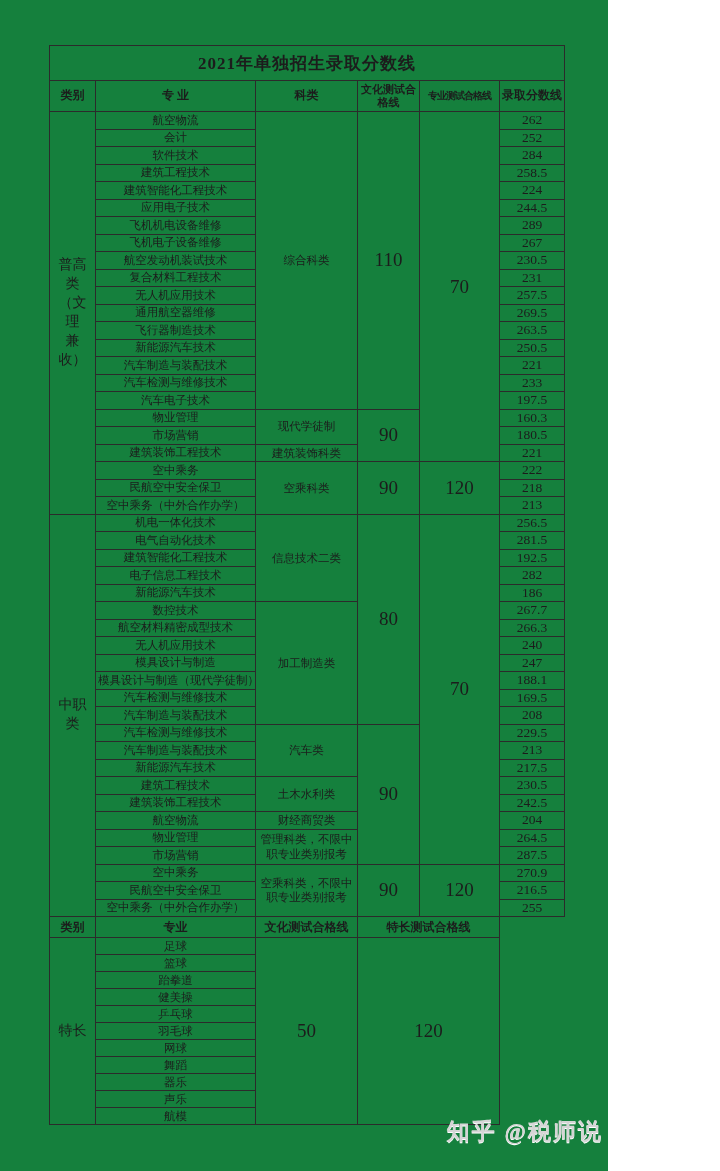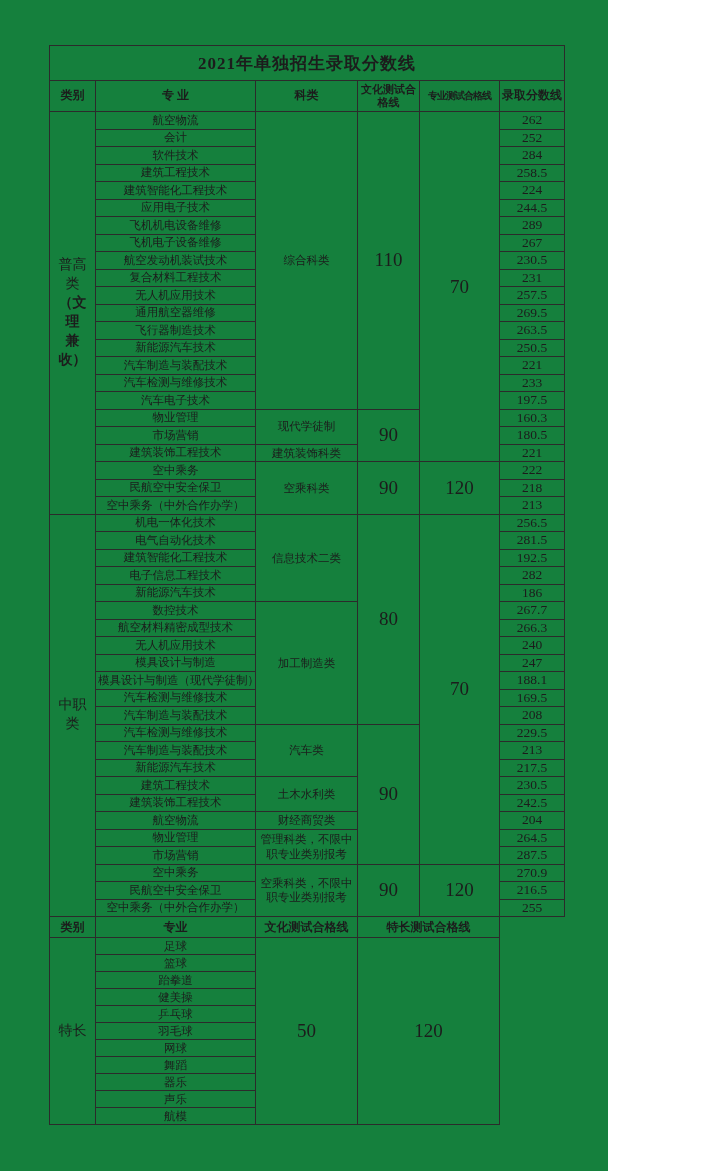--- a/index.html
+++ b/index.html
@@ -44,21 +44,21 @@
   .head-row th.th-culture { font-size: 11px; }
   .head-row th.th-majtest { font-size: 10px; letter-spacing: -1px; }
   .head2-row th {
     height: 21px;
     font-size: 12px;
     font-weight: bold;
   }
   tr.data-row { height: 17.5px; }
   tr.special-row { height: 17px; }
   td.category { font-size: 14px; line-height: 1.35; }
-  td.category .bold { font-weight: bold; }
+  td.category .bold { font-weight: normal; }
   td.major { font-size: 11.5px; white-space: nowrap; }
   td.kelei { font-size: 11.5px; line-height: 1.25; }
   td.num { font-size: 19px; }
   td.score { font-size: 13.5px; }
   td.ghost, th.ghost { border: none; background: transparent; }
   .watermark {
     position: absolute;
     right: 5px;
     top: 1116px;
     font-size: 23px;
@@ -354,14 +354,15 @@
         </tr>
         <tr class="special-row">
           <td class="major">声乐</td>
         </tr>
         <tr class="special-row">
           <td class="major">航模</td>
         </tr>
       </tbody>
   </table>
 
+  <div class="watermark">知乎 @税师说</div>
 
 </div>
 
 </body></html>

